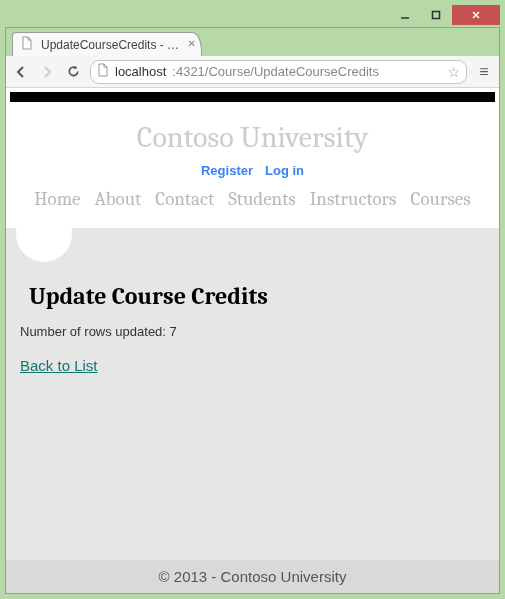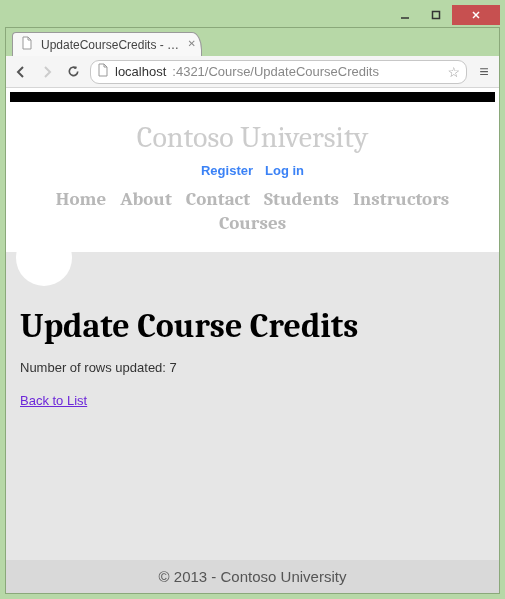--- a/index.html
+++ b/index.html
@@ -32,28 +32,28 @@
   .omnibox .star { margin-left: auto; color: #9a9a9a; font-size: 14px; }
   .menu-glyph { font-size: 16px; color: #5b5b5b; }
 
   
   .viewport { flex: 1; background: #fff; overflow: hidden; display: flex; flex-direction: column; }
   .black-band { height: 10px; background: #000; margin: 4px 4px 0 4px; }
 
   .hero { text-align: center; padding: 18px 8px 8px; }
   .site-title { font-family: Cambria, Georgia, serif; font-size: 30px; font-weight: normal; color: #cccccc; }
   .account-links { margin-top: 8px; font-size: 13px; font-weight: 600; color: #3b82f6; display: flex; gap: 12px; justify-content: center; }
-  .main-nav { margin-top: 10px; font-family: Cambria, Georgia, serif; font-size: 19px; font-weight: bold; color: #b8b8b8; display: flex; flex-wrap: wrap; justify-content: center; column-gap: 14px; row-gap: 2px; padding: 0 10px; }
+  .main-nav { margin-top: 10px; font-family: Cambria, Georgia, serif; font-size: 19px; font-weight: normal; color: #b8b8b8; display: flex; flex-wrap: wrap; justify-content: center; column-gap: 14px; row-gap: 2px; padding: 0 10px; }
   .main-nav span { white-space: nowrap; }
 
   .content-area { position: relative; background: #e6e6e6; margin-top: 10px; flex: 1; padding: 54px 14px 14px; }
   .bump { position: absolute; top: -22px; left: 10px; width: 56px; height: 56px; background: #fff; border-radius: 50%; }
-  .page-h1 { font-family: Cambria, Georgia, serif; font-size: 34px; font-weight: bold; color: #000; }
+  .page-h1 { font-family: Cambria, Georgia, serif; font-size: 24px; font-weight: bold; color: #000; margin-left: 9px; }
   .result-line { margin-top: 14px; font-size: 13px; color: #333; }
-  .back-link { display: inline-block; margin-top: 18px; font-size: 13px; color: #6d28d9; text-decoration: underline; }
+  .back-link { display: inline-block; margin-top: 18px; font-size: 15px; color: #0f766e; text-decoration: underline; }
 
   .footer { background: #d9d9d9; text-align: center; font-size: 15px; color: #555; padding: 8px 0; }
 </style>
 </head>
 <body>
 
 <div class="window-frame">
   <div class="title-bar">
     <div class="win-btn min">
       <svg width="10" height="10" viewBox="0 0 10 10">

